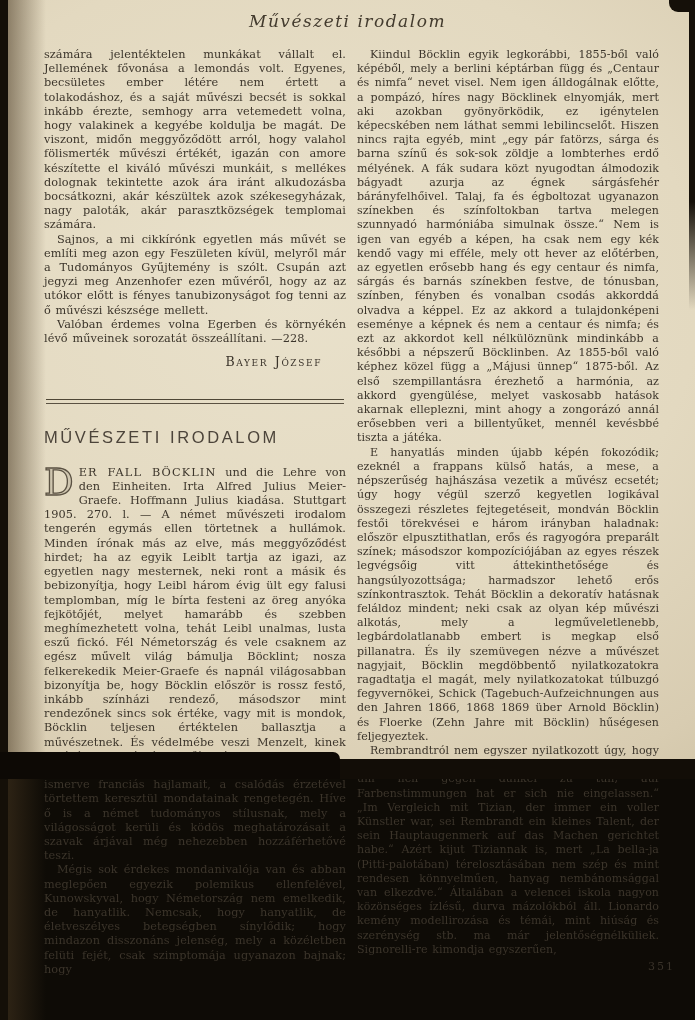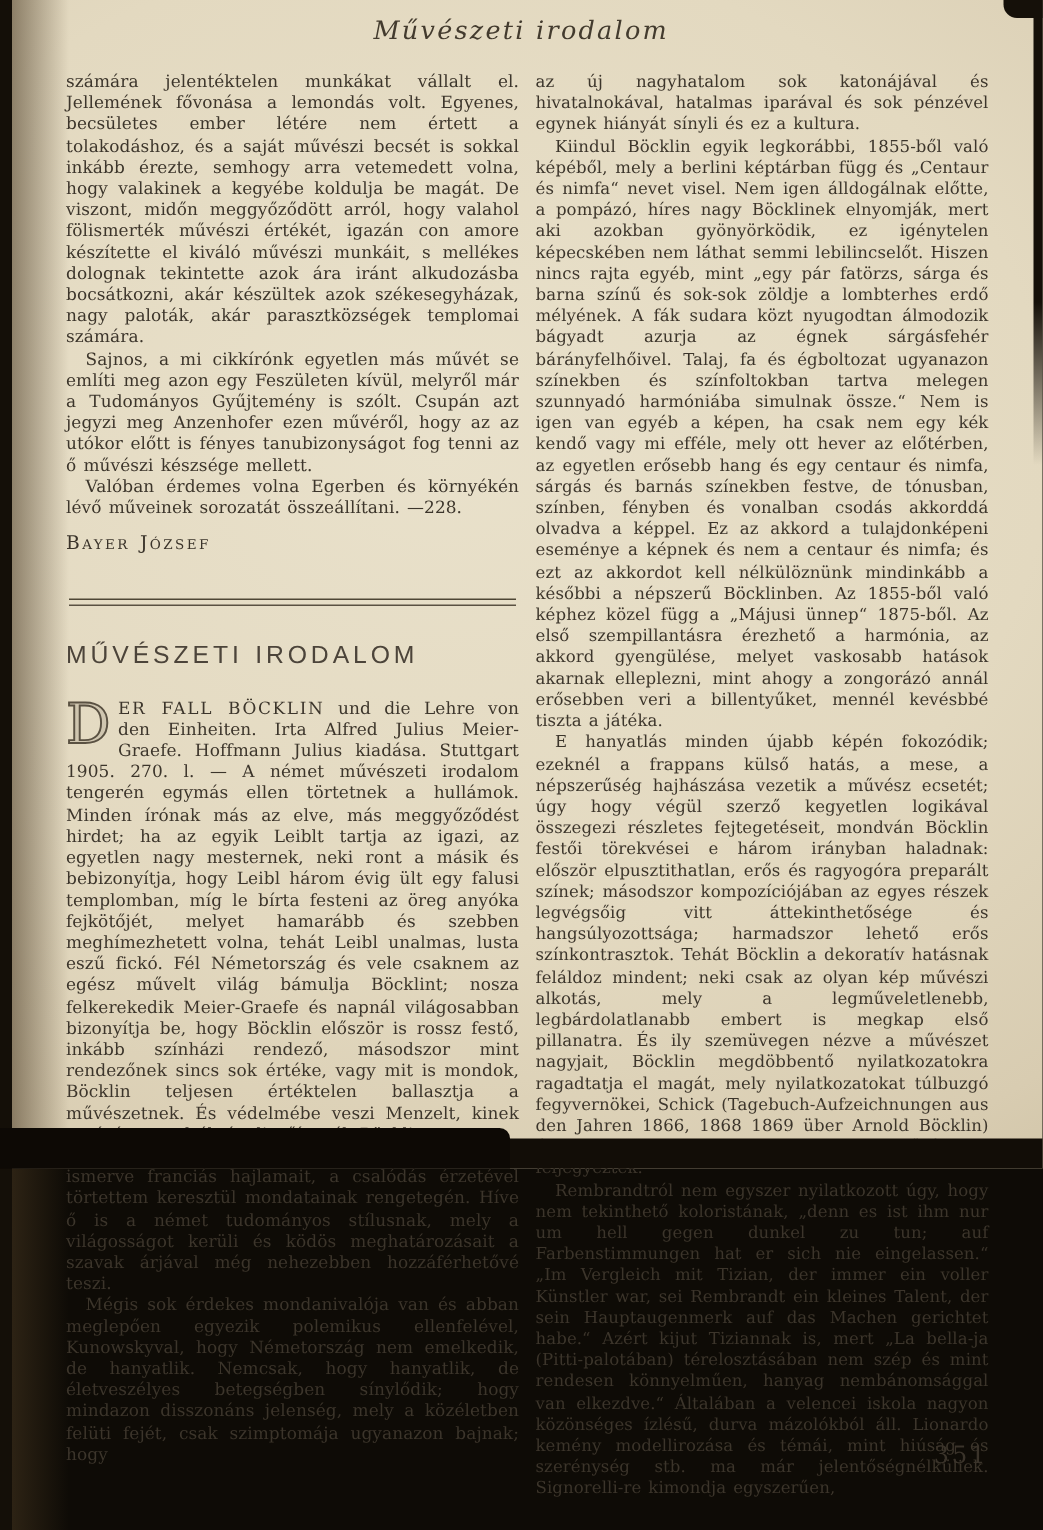--- a/index.html
+++ b/index.html
@@ -29,40 +29,40 @@
   }
 
   .col { position:absolute; top:48px; width:302px; color:#3c352b;
     text-align:justify; line-height:14.2px; word-spacing:1.1px; letter-spacing:.05px; }
   .col-left  { left:44px;  font-size:11.3px; }
   .col-right { left:357px; font-size:11.05px; }
 
   .col p { margin:0; text-indent:13px; }
   .col p.noindent { text-indent:0; }
 
-  .signature { text-align:left; padding-right:24px; margin-top:9px;
+  .signature { text-align:right; padding-right:24px; margin-top:9px;
     font-variant:small-caps; letter-spacing:1.6px; font-size:12.5px; color:#3a332a; }
 
   .divider { margin:30px 2px 26px 2px; height:3px;
     border-top:1.6px solid #4e4635; border-bottom:1px solid #5a5142; }
 
   .section-heading {
     font-family:"Liberation Sans","DejaVu Sans",sans-serif;
     font-size:16.5px; letter-spacing:2.6px; color:#4c443a;
     margin:0 0 21px 0; font-weight:500; text-align:left; text-indent:0;
   }
 
   .dropcap {
     float:left; font-size:37px; line-height:29px; padding:2px 5px 0 0;
     color:rgba(90,81,66,.15); -webkit-text-stroke:1.3px #5a5142;
   }
   .lead { letter-spacing:1.1px;margin-top:31px; }
 
-  .page-number { position:absolute; top:960px; right:36px;
-    font-size:16px; letter-spacing:2px; color:#3a332a; }
+  .page-number { position:absolute; top:960px; right:20px;
+    font-size:11px; letter-spacing:2px; color:#3a332a; }
 </style>
 </head>
 <body>
 
 <div class="scan">
 
   <div class="running-header">Művészeti irodalom</div>
 
   <div class="col col-left">
     <p class="noindent">számára jelentéktelen munkákat vállalt el. Jellemének fővonása a lemondás volt. Egyenes, becsületes ember létére nem értett a tolakodáshoz, és a saját művészi becsét is sokkal inkább érezte, semhogy arra vetemedett volna, hogy valakinek a kegyébe koldulja be magát. De viszont, midőn meggyőződött arról, hogy valahol fölismerték művészi értékét, igazán con amore készítette el kiváló művészi munkáit, s mellékes dolognak tekintette azok ára iránt alkudozásba bocsátkozni, akár készültek azok székesegyházak, nagy paloták, akár parasztközségek templomai számára.</p>
@@ -73,21 +73,20 @@
     <div class="divider"></div>
 
     <h2 class="section-heading">MŰVÉSZETI IRODALOM</h2>
 
     <p class="noindent"><span class="dropcap">D</span><span class="lead">ER FALL BÖCKLIN</span><span> und die Lehre von den Einheiten. Irta Alfred Julius Meier-Graefe. Hoffmann Julius kiadása. Stuttgart 1905. 270. l. — A német művészeti irodalom tengerén egymás ellen törtetnek a hullámok. Minden írónak más az elve, más meggyőződést hirdet; ha az egyik Leiblt tartja az igazi, az egyetlen nagy mesternek, neki ront a másik és bebizonyítja, hogy Leibl három évig ült egy falusi templomban, míg le bírta festeni az öreg anyóka fejkötőjét, melyet hamarább és szebben meghímezhetett volna, tehát Leibl unalmas, lusta eszű fickó. Fél Németország és vele csaknem az egész művelt világ bámulja Böcklint; nosza felkerekedik Meier-Graefe és napnál világosabban bizonyítja be, hogy Böcklin először is rossz festő, inkább színházi rendező, másodszor mint rendezőnek sincs sok értéke, vagy mit is mondok, Böcklin teljesen értéktelen ballasztja a művészetnek. És védelmébe veszi Menzelt, kinek rovására emelték és dicsőítették Böcklint.</span></p>
     <p>Meier-Graefe könyve nem könnyű olvasmány; ismerve franciás hajlamait, a csalódás érzetével törtettem keresztül mondatainak rengetegén. Híve ő is a német tudományos stílusnak, mely a világosságot kerüli és ködös meghatározásait a szavak árjával még nehezebben hozzáférhetővé teszi.</p>
     <p>Mégis sok érdekes mondanivalója van és abban meglepően egyezik polemikus ellenfelével, Kunowskyval, hogy Németország nem emelkedik, de hanyatlik. Nemcsak, hogy hanyatlik, de életveszélyes betegségben sínylődik; hogy mindazon disszonáns jelenség, mely a közéletben felüti fejét, csak szimptomája ugyanazon bajnak; hogy</p>
   </div>
 
   <div class="col col-right">
-    <p class="noindent">az új nagyhatalom sok katonájával és hivatalnokával, hatalmas iparával és sok pénzével egynek hiányát sínyli és ez a kultura.</p>
     <p>Kiindul Böcklin egyik legkorábbi, 1855-ből való képéből, mely a berlini képtárban függ és „Centaur és nimfa“ nevet visel. Nem igen álldogálnak előtte, a pompázó, híres nagy Böcklinek elnyomják, mert aki azokban gyönyörködik, ez igénytelen képecskében nem láthat semmi lebilincselőt. Hiszen nincs rajta egyéb, mint „egy pár fatörzs, sárga és barna színű és sok-sok zöldje a lombterhes erdő mélyének. A fák sudara közt nyugodtan álmodozik bágyadt azurja az égnek sárgásfehér bárányfelhőivel. Talaj, fa és égboltozat ugyanazon színekben és színfoltokban tartva melegen szunnyadó harmóniába simulnak össze.“ Nem is igen van egyéb a képen, ha csak nem egy kék kendő vagy mi efféle, mely ott hever az előtérben, az egyetlen erősebb hang és egy centaur és nimfa, sárgás és barnás színekben festve, de tónusban, színben, fényben és vonalban csodás akkorddá olvadva a képpel. Ez az akkord a tulajdonképeni eseménye a képnek és nem a centaur és nimfa; és ezt az akkordot kell nélkülöznünk mindinkább a későbbi a népszerű Böcklinben. Az 1855-ből való képhez közel függ a „Májusi ünnep“ 1875-ből. Az első szempillantásra érezhető a harmónia, az akkord gyengülése, melyet vaskosabb hatások akarnak elleplezni, mint ahogy a zongorázó annál erősebben veri a billentyűket, mennél kevésbbé tiszta a játéka.</p>
     <p>E hanyatlás minden újabb képén fokozódik; ezeknél a frappans külső hatás, a mese, a népszerűség hajhászása vezetik a művész ecsetét; úgy hogy végül szerző kegyetlen logikával összegezi részletes fejtegetéseit, mondván Böcklin festői törekvései e három irányban haladnak: először elpusztithatlan, erős és ragyogóra preparált színek; másodszor kompozíciójában az egyes részek legvégsőig vitt áttekinthetősége és hangsúlyozottsága; harmadszor lehető erős színkontrasztok. Tehát Böcklin a dekoratív hatásnak feláldoz mindent; neki csak az olyan kép művészi alkotás, mely a legműveletlenebb, legbárdolatlanabb embert is megkap első pillanatra. És ily szemüvegen nézve a művészet nagyjait, Böcklin megdöbbentő nyilatkozatokra ragadtatja el magát, mely nyilatkozatokat túlbuzgó fegyvernökei, Schick (Tagebuch-Aufzeichnungen aus den Jahren 1866, 1868 1869 über Arnold Böcklin) és Floerke (Zehn Jahre mit Böcklin) hűségesen feljegyeztek.</p>
     <p>Rembrandtról nem egyszer nyilatkozott úgy, hogy nem tekinthető koloristának, „denn es ist ihm nur um hell gegen dunkel zu tun; auf Farbenstimmungen hat er sich nie eingelassen.“ „Im Vergleich mit Tizian, der immer ein voller Künstler war, sei Rembrandt ein kleines Talent, der sein Hauptaugenmerk auf das Machen gerichtet habe.“ Azért kijut Tiziannak is, mert „La bella-ja (Pitti-palotában) térelosztásában nem szép és mint rendesen könnyelműen, hanyag nembánomsággal van elkezdve.“ Általában a velencei iskola nagyon közönséges ízlésű, durva mázolókból áll. Lionardo kemény modellirozása és témái, mint hiúság és szerénység stb. ma már jelentőségnélküliek. Signorelli-re kimondja egyszerűen,</p>
   </div>
 
   <div class="page-number">351</div>
 
   <div class="spine-shadow"></div>
   <div class="edge-left"></div>
   <div class="edge-bottom"></div>

